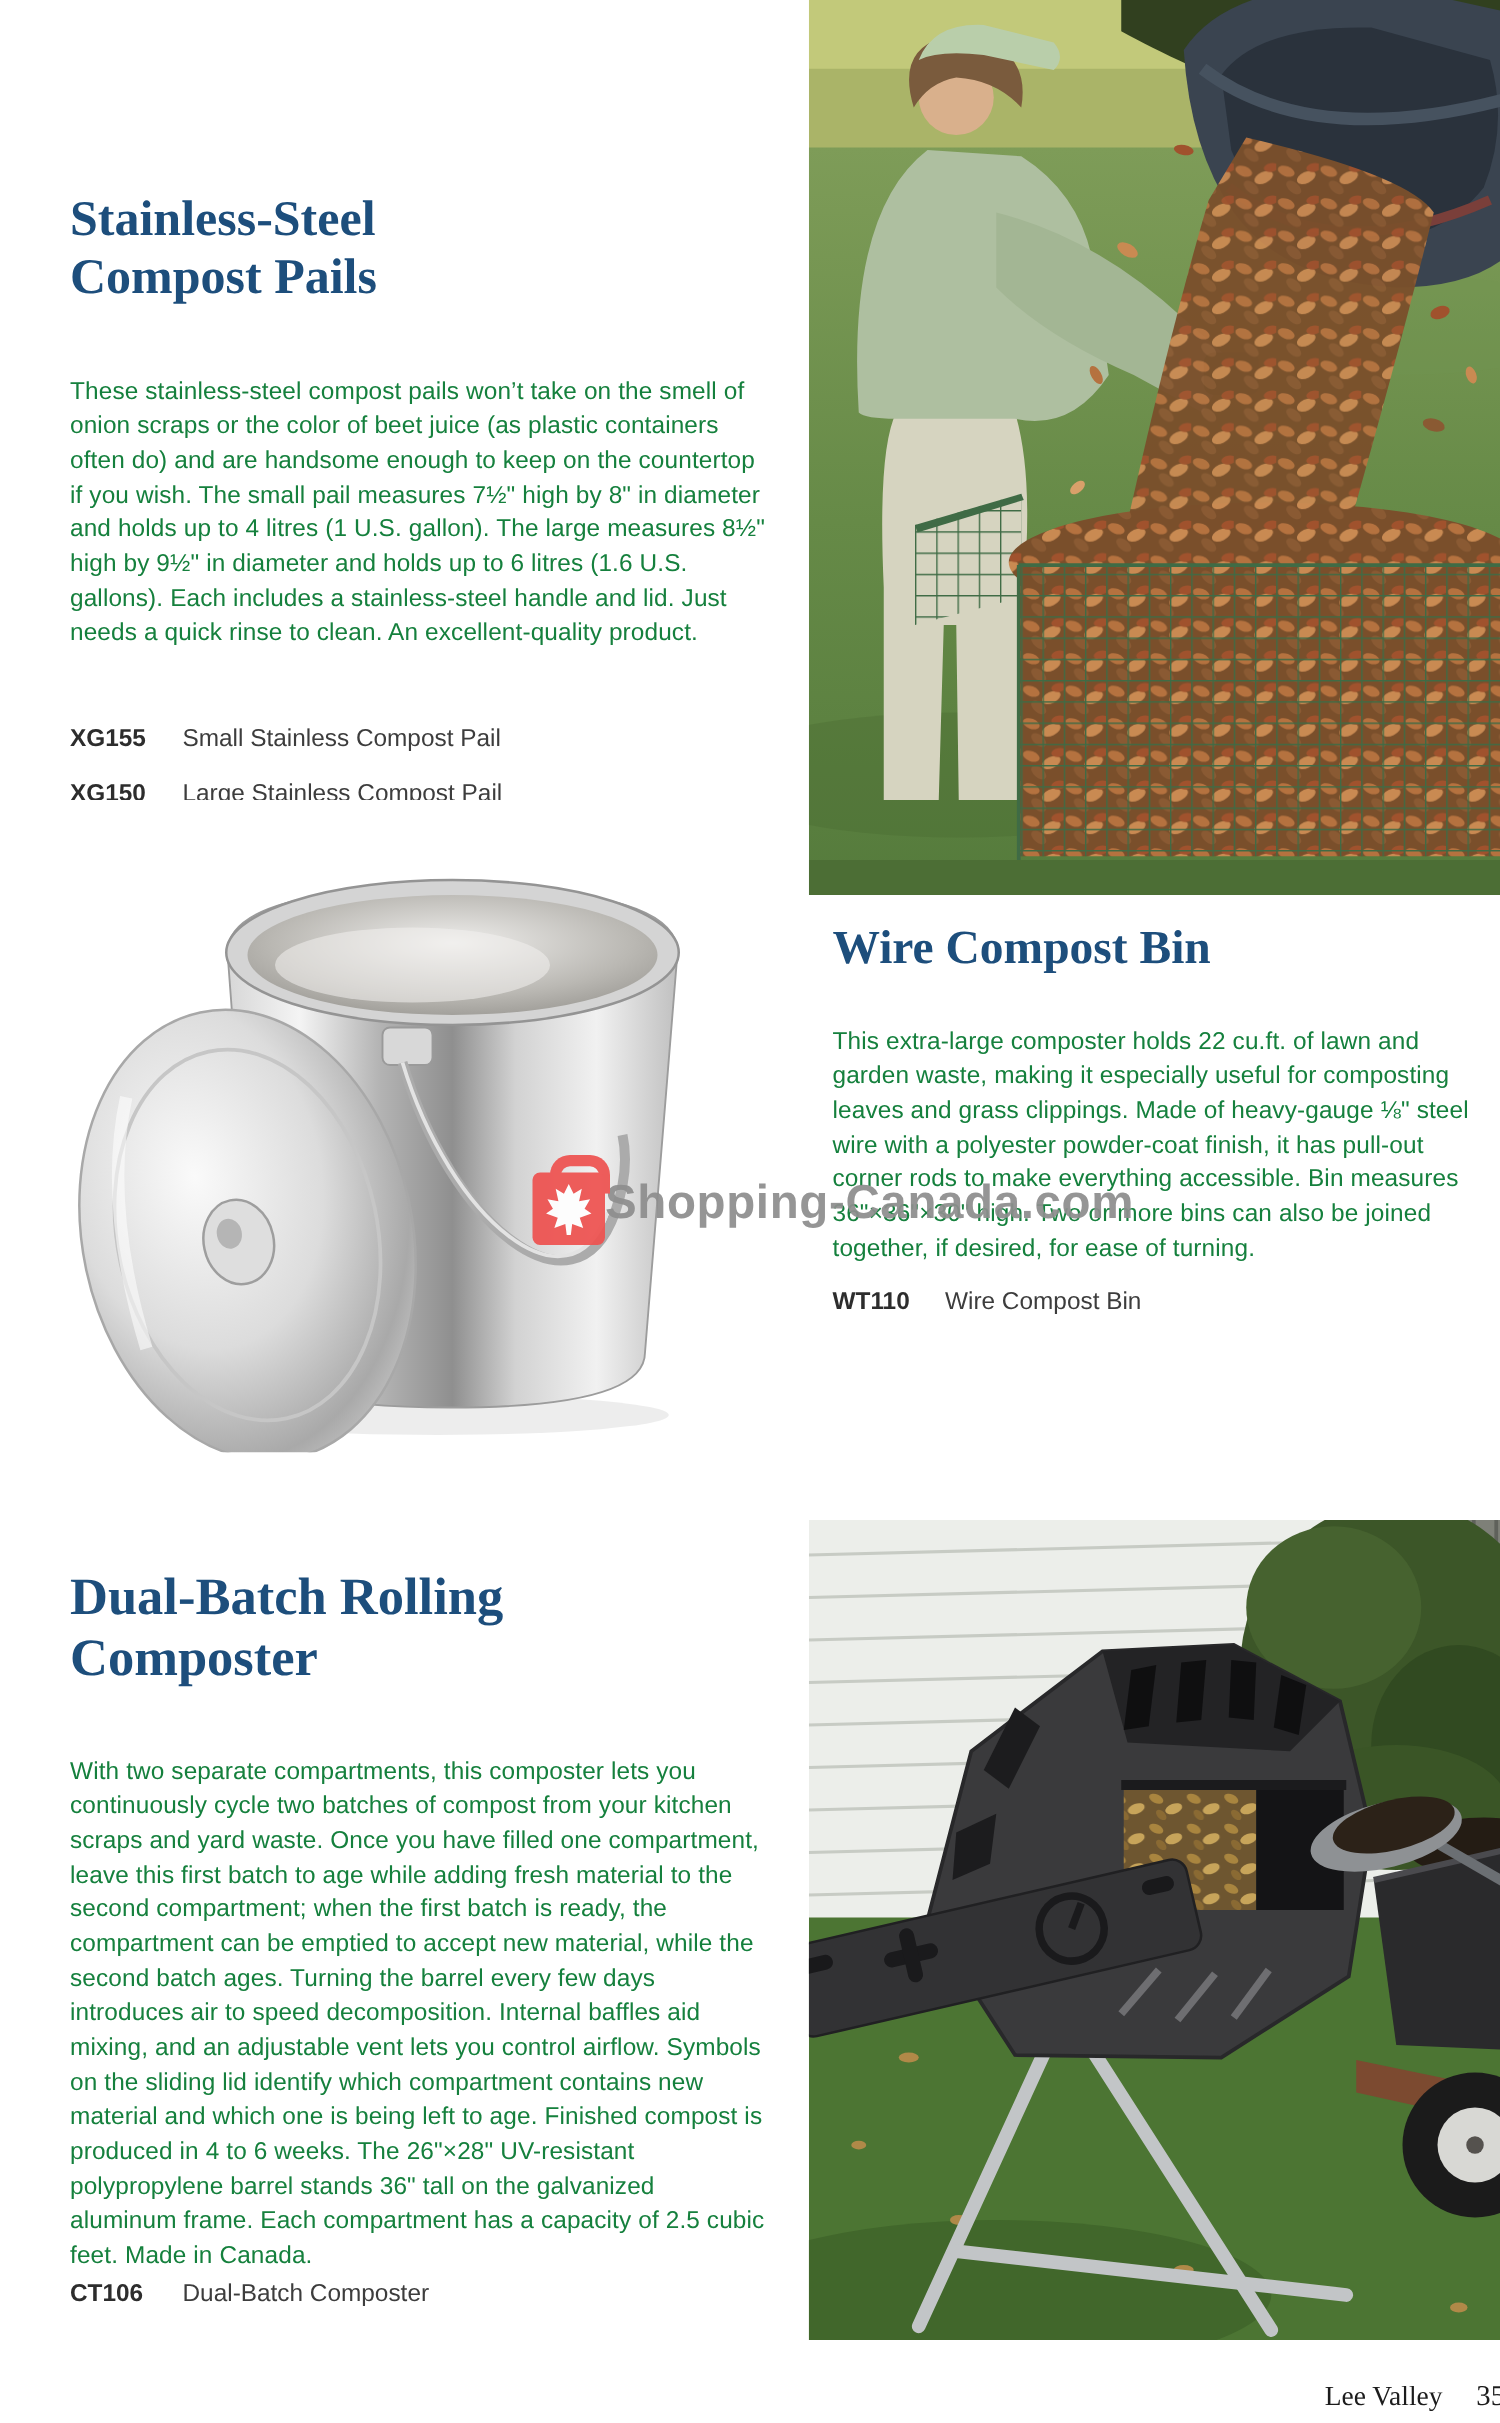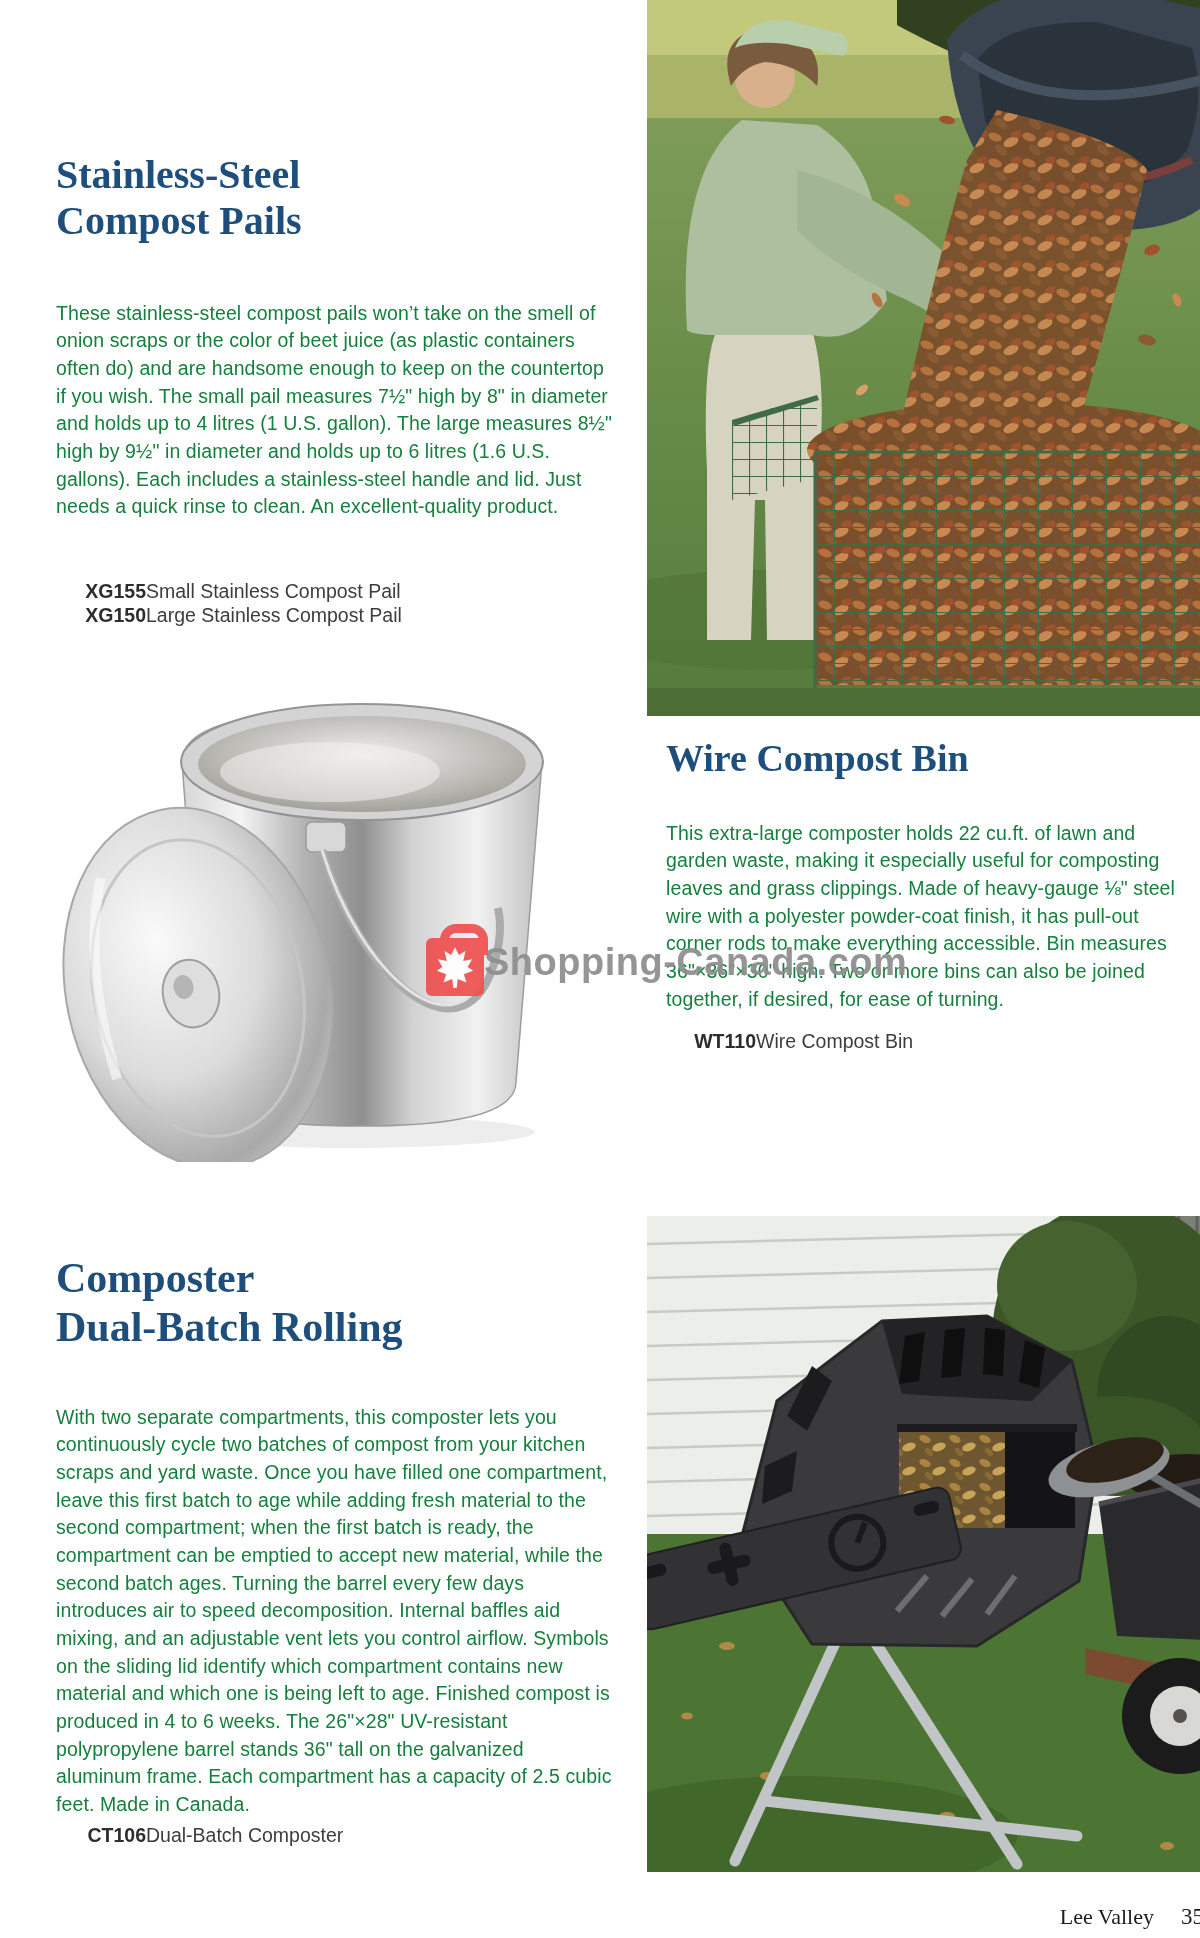--- a/index.html
+++ b/index.html
@@ -6,21 +6,21 @@
   .page{position:relative;width:1200px;height:1938px;background:#ffffff;overflow:hidden;
         font-family:"Liberation Sans",sans-serif;margin-left:30px;}
   .heading{font-family:"Liberation Serif",serif;font-weight:700;color:#1d4e7c;line-height:1.16;}
   .h-pails{position:absolute;left:26px;top:152px;font-size:40px;}
   .h-wire{position:absolute;left:636px;top:736px;font-size:38px;}
   .h-dual{position:absolute;left:26px;top:1254px;font-size:42px;}
   .body-text{color:#15803d;font-size:19.5px;line-height:1.42;letter-spacing:0.1px;}
   .p-pails{position:absolute;left:26px;top:280px;width:562px;}
   .p-wire{position:absolute;left:636px;top:800px;width:528px;}
   .p-dual{position:absolute;left:26px;top:1384px;width:556px;}
-  .sku-list{position:absolute;display:flex;flex-direction:column;gap:1px;text-align:right;}
+  .sku-list{position:absolute;display:flex;flex-direction:column;gap:21px;}
   .sku-pails{left:26px;top:580px;}
   .sku-wire{left:636px;top:1030px;}
   .sku-dual{left:26px;top:1824px;}
   .sku-row{display:flex;font-size:19.5px;}
   .sku-code{font-weight:700;color:#2d2d2d;width:90px;flex:0 0 90px;}
   .sku-desc{color:#3d3d3d;}
   .photo{position:absolute;overflow:hidden;}
   .photo-leafbin{left:617px;top:0;width:583px;height:716px;}
   .photo-pail{left:0;top:640px;width:614px;height:522px;background:#ffffff;}
   .photo-composter{left:617px;top:1216px;width:583px;height:656px;}
@@ -195,22 +195,22 @@
       <div class="wm-body">
         <svg width="44" height="44" viewBox="-36 -40 72 80">
           <path d="M0,-36 L7,-22 L19,-29 L15,-11 L31,-14 L23,0 L33,7 L16,13 L21,28 L5,22 L3,38 L-3,38 L-5,22 L-21,28 L-16,13 L-33,7 L-23,0 L-31,-14 L-15,-11 L-19,-29 L-7,-22 Z" fill="#ffffff"></path>
         </svg>
       </div>
     </div>
     <span class="wm-text">Shopping-Canada.com</span>
   </div>
 
   <div class="heading h-dual">
+    <div>Dual-Batch Rolling</div>
     <div>Composter</div>
-    <div>Dual-Batch Rolling</div>
   </div>
   <p class="body-text p-dual">With two separate compartments, this composter lets you continuously cycle two batches of compost from your kitchen scraps and yard waste. Once you have filled one compartment, leave this first batch to age while adding fresh material to the second compartment; when the first batch is ready, the compartment can be emptied to accept new material, while the second batch ages. Turning the barrel every few days introduces air to speed decomposition. Internal baffles aid mixing, and an adjustable vent lets you control airflow. Symbols on the sliding lid identify which compartment contains new material and which one is being left to age. Finished compost is produced in 4 to 6 weeks. The 26"×28" UV-resistant polypropylene barrel stands 36" tall on the galvanized aluminum frame. Each compartment has a capacity of 2.5 cubic feet. Made in Canada.</p>
   <div class="sku-list sku-dual">
     <div class="sku-row">
       <span class="sku-code">CT106</span>
       <span class="sku-desc">Dual-Batch Composter</span>
     </div>
   </div>
 
   <div class="photo photo-composter">

